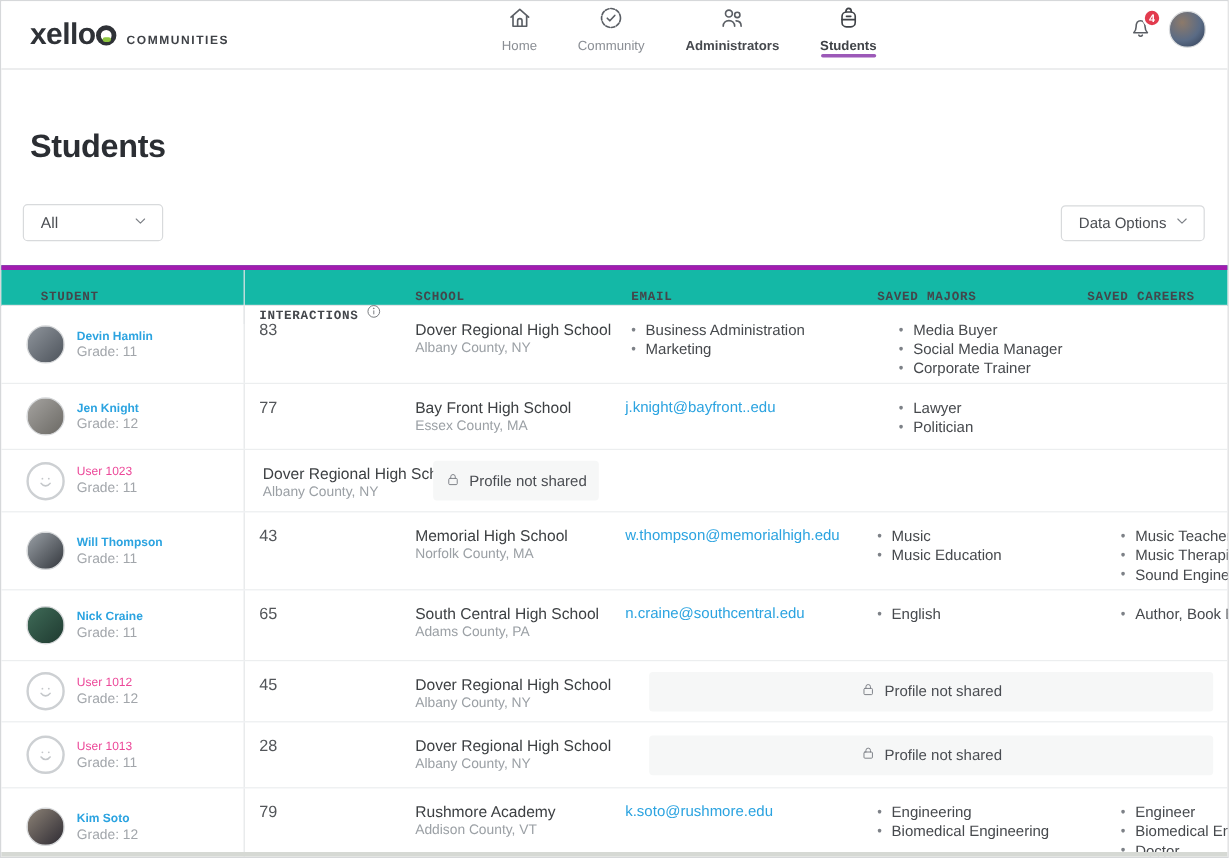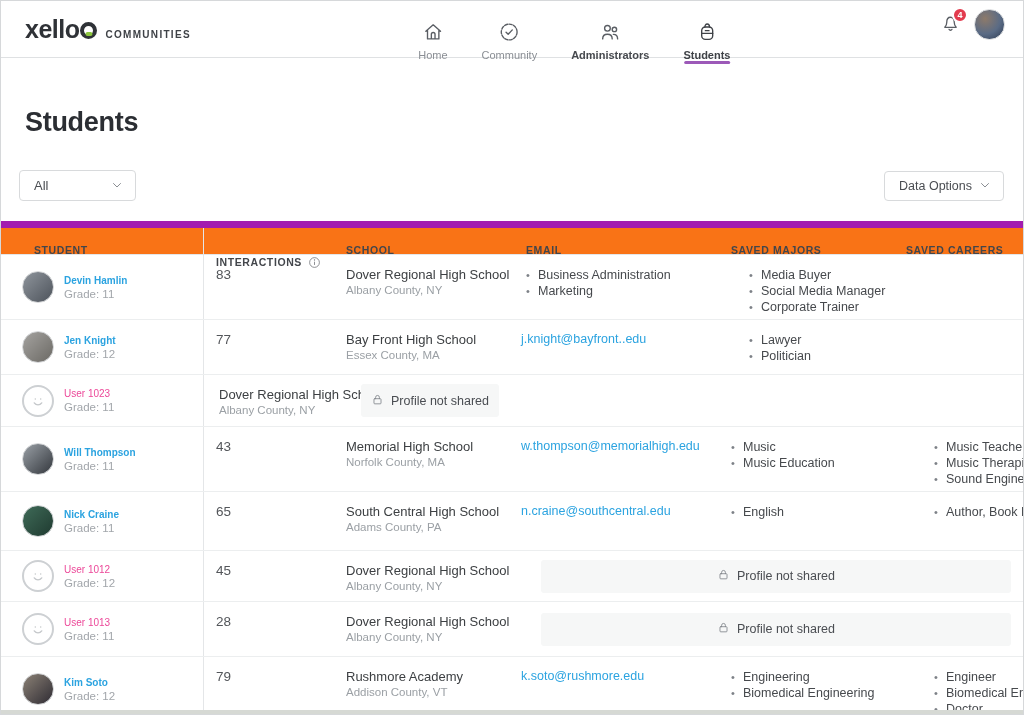--- a/index.html
+++ b/index.html
@@ -20,21 +20,21 @@
   .logo-o {
     display:inline-block; width:17px; height:17px; border:4.5px solid #2f3237;
     border-radius:50%; position:relative; top:1px; margin-left:1px;
   }
   .logo-o::after {
     content:""; position:absolute; left:50%; transform:translateX(-50%);
     bottom:-1px; width:7px; height:3.5px; background:#8dc63f; border-radius:2px;
   }
   .brand-suffix { font-size:10px; font-weight:700; letter-spacing:1.3px; color:#3f4247; margin-left:8px; }
 
-  .nav-items { position:absolute; left:50%; top:16px; transform:translateX(-32%); height:47px; display:flex; }
+  .nav-items { position:absolute; left:50%; top:0; transform:translateX(-32%); height:47px; display:flex; }
   .nav-item {
     position:relative; height:47px; display:flex; flex-direction:column;
     align-items:center; justify-content:center; gap:2px; padding:0 17px; cursor:pointer;
   }
   .nav-item svg { width:22px; height:22px; stroke:#5a5e64; fill:none; stroke-width:1.5; stroke-linecap:round; stroke-linejoin:round; }
   .nav-label { font-size:11px; color:#8a8e94; }
   .nav-item:nth-child(3) .nav-label { color:#46494e; font-weight:700; }
   .nav-item.active .nav-label { color:#3f4247; font-weight:700; }
   .nav-item.active svg { stroke:#3f4247; }
   .nav-item.active::after {
@@ -67,26 +67,26 @@
   .select-box svg { width:12px; height:12px; stroke:#7d8187; fill:none; stroke-width:1.8; stroke-linecap:round; stroke-linejoin:round; }
   .all-select { width:117px; height:31px; padding:0 12px 0 14px; }
   .all-select .select-label { font-size:13px; color:#4a4d52; }
   .data-options { height:30px; padding:0 12px 0 14px; gap:7px; }
   .data-options .select-label { font-size:12.5px; color:#4a4d52; }
 
   
   .table { margin-top:20px; }
   .thead {
     display:grid; grid-template-columns:203px 127px 180px 205px 185px 1fr;
-    background:#f97316; border-top:7px solid #a21caf; border-bottom:1px solid #e4e6e8;
-    height:34px; align-items:center;
+    background:#14b8a6; border-top:4px solid #a21caf; border-bottom:1px solid #e4e6e8;
+    height:34px; align-items:center;font-family:Liberation Mono, monospace;
   }
   .th { font-size:10.5px; font-weight:700; letter-spacing:0.6px; color:#43464b; white-space:nowrap; }
   .th-student { padding-left:33px; border-right:1px solid #e4e6e8; height:100%; display:flex; align-items:center; }
-  .th-inter { padding-left:12px; display:flex; align-items:flex-start; gap:6px;margin-top:28px; }
+  .th-inter { padding-left:12px; display:flex; align-items:flex-end; gap:6px;margin-top:28px; }
   .th-inter svg { width:13px; height:13px; stroke:#6b6e73; fill:none; stroke-width:1.4; flex:0 0 auto; }
   .th-school { padding-left:15px; }
   .th-email { padding-left:15px; }
   .th-majors { padding-left:15px; }
   .th-careers { padding-left:5px; }
 
   .row {
     display:grid; grid-template-columns:203px 127px 180px 1fr;
     border-bottom:1px solid #eceeef;
   }

